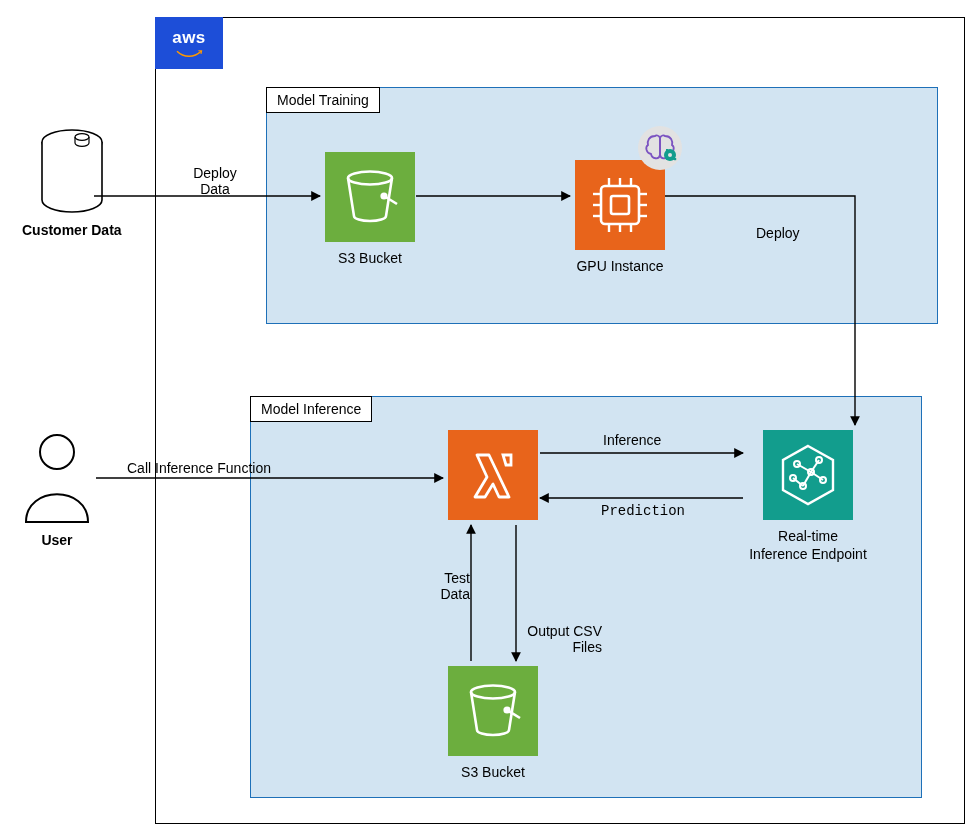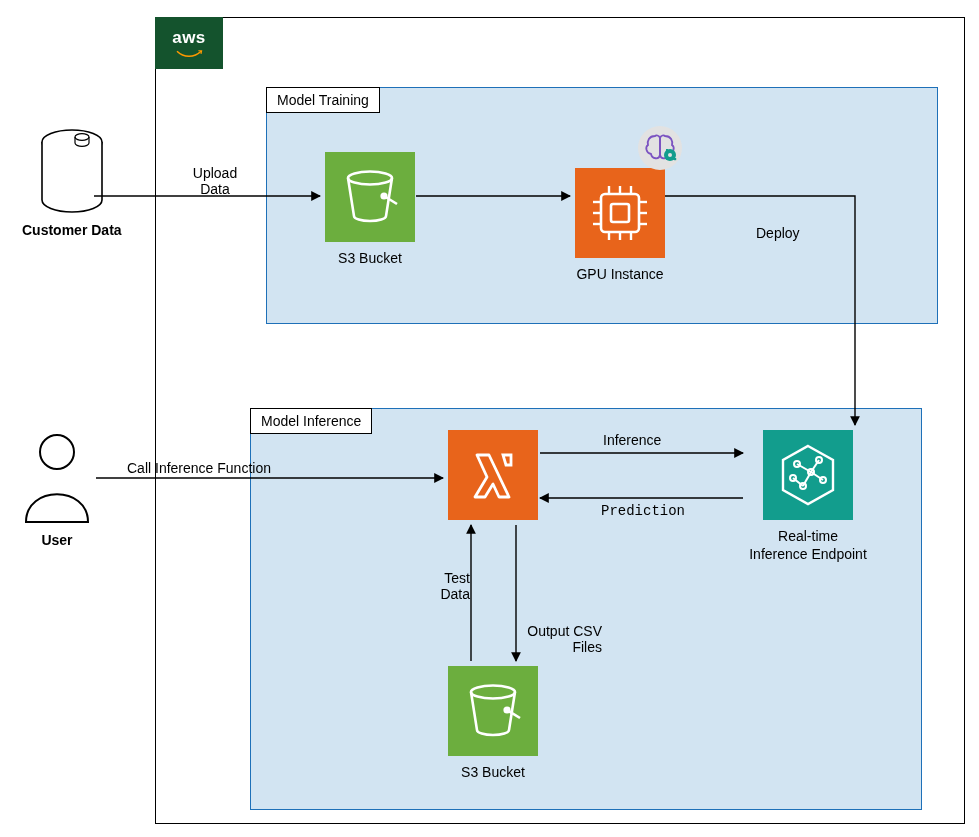--- a/index.html
+++ b/index.html
@@ -1,18 +1,18 @@
 <!DOCTYPE html>
 <html><head>
 <meta charset="utf-8">
 <style>
   html,body{margin:0;padding:0;font-family:Arial,Helvetica,sans-serif;background:#fff;}
   .canvas{position:relative;width:979px;height:837px;}
   .aws-frame{position:absolute;left:155px;top:17px;width:808px;height:805px;border:1.5px solid #000;}
-  .aws-badge{position:absolute;left:155px;top:17px;width:68px;height:52px;background:#14532d;color:#fff;display:flex;align-items:center;justify-content:center;flex-direction:column;font-size:17px;font-weight:bold;letter-spacing:0.5px;}
+  .aws-badge{position:absolute;left:155px;top:17px;width:68px;height:52px;background:#1d4ed8;color:#fff;display:flex;align-items:center;justify-content:center;flex-direction:column;font-size:17px;font-weight:bold;letter-spacing:0.5px;}
   .aws-badge .smile{width:30px;height:8px;margin-top:2px;}
   .group{position:absolute;background:#D2E4F2;border:1px solid #1E70B8;}
   .group-label{position:absolute;top:-1px;left:-1px;background:#fff;border:1px solid #000;padding:4px 10px;font-size:14px;}
   .node{position:absolute;display:flex;flex-direction:column;align-items:center;}
   .icon-box{width:90px;height:90px;display:flex;align-items:center;justify-content:center;}
   .bg-green{background:#6CAE3E;}
   .bg-orange{background:#E8641B;}
   .bg-teal{background:#129D8D;}
   .caption{margin-top:8px;font-size:14px;text-align:center;max-width:120px;line-height:1.25;}
   .ext-label{font-size:14px;text-align:center;margin-top:6px;font-weight:bold;}
@@ -31,21 +31,21 @@
     <svg class="smile" viewBox="0 0 40 12">
       <path d="M2 2 C 12 12, 28 12, 38 2" stroke="#FF9900" stroke-width="2.2" fill="none"></path>
       <path d="M34 1 L39 1 L38 6" stroke="#FF9900" stroke-width="1.6" fill="none"></path>
     </svg>
   </div>
 
   <div class="group" style="left:266px;top:87px;width:670px;height:235px;">
     <div class="group-label">Model Training</div>
   </div>
 
-  <div class="group" style="left:250px;top:408px;width:670px;height:400px;">
+  <div class="group" style="left:250px;top:396px;width:670px;height:400px;">
     <div class="group-label">Model Inference</div>
   </div>
 
   <div class="node" style="left:22px;top:128px;">
     <svg width="72" height="88" viewBox="0 0 72 88">
       <ellipse cx="36" cy="14" rx="30" ry="12" fill="#fff" stroke="#000" stroke-width="1.6"></ellipse>
       <path d="M6 14 L6 72 A30 12 0 0 0 66 72 L66 14" fill="#fff" stroke="#000" stroke-width="1.6"></path>
       <ellipse cx="46" cy="9" rx="7" ry="3.3" fill="none" stroke="#000" stroke-width="1.2"></ellipse>
       <path d="M39 9 L39 15 A7 3.3 0 0 0 53 15 L53 9" fill="none" stroke="#000" stroke-width="1.2"></path>
     </svg>
@@ -65,21 +65,21 @@
       <svg width="62" height="62" viewBox="0 0 62 62">
         <ellipse cx="31" cy="12" rx="22" ry="6.5" fill="none" stroke="#fff" stroke-width="2.6"></ellipse>
         <path d="M9 12 L15 50 A16 5 0 0 0 47 50 L53 12" fill="none" stroke="#fff" stroke-width="2.6"></path>
         <circle cx="45" cy="30" r="3.6" fill="#fff"></circle>
         <line x1="45" y1="30" x2="58" y2="38" stroke="#fff" stroke-width="2.6"></line>
       </svg>
     </div>
     <div class="caption">S3 Bucket</div>
   </div>
 
-  <div class="node" style="left:575px;top:168px;align-items:center;">
+  <div class="node" style="left:575px;top:160px;align-items:center;">
     <div class="icon-box bg-orange">
       <svg width="66" height="66" viewBox="0 0 66 66">
         <rect x="14" y="14" width="38" height="38" rx="4" fill="none" stroke="#fff" stroke-width="2.6"></rect>
         <rect x="24" y="24" width="18" height="18" rx="2" fill="none" stroke="#fff" stroke-width="2.6"></rect>
         <g stroke="#fff" stroke-width="2.4">
           <line x1="22" y1="14" x2="22" y2="6"></line>
             <line x1="33" y1="14" x2="33" y2="6"></line>
             <line x1="44" y1="14" x2="44" y2="6"></line>
           <line x1="22" y1="52" x2="22" y2="60"></line>
             <line x1="33" y1="52" x2="33" y2="60"></line>
@@ -167,21 +167,21 @@
 
     <line x1="540" y1="453" x2="743" y2="453" stroke="#000" stroke-width="1.4" marker-end="url(#arrow)"></line>
 
     <line x1="743" y1="498" x2="540" y2="498" stroke="#000" stroke-width="1.4" marker-end="url(#arrow)"></line>
 
     <line x1="471" y1="661" x2="471" y2="525" stroke="#000" stroke-width="1.4" marker-end="url(#arrow)"></line>
 
     <line x1="516" y1="525" x2="516" y2="661" stroke="#000" stroke-width="1.4" marker-end="url(#arrow)"></line>
   </svg>
 
-  <div class="arrow-label" style="left:185px;top:165px;width:60px;">Upload Data</div>
+  <div class="arrow-label" style="left:185px;top:165px;width:60px;">Deploy Data</div>
   <div class="arrow-label" style="left:756px;top:225px;">Deploy</div>
   <div class="arrow-label" style="left:127px;top:460px;">Call Inference Function</div>
   <div class="arrow-label" style="left:603px;top:432px;">Inference</div>
   <div class="arrow-label" style="left:601px;top:503px;font-family:Liberation Mono, monospace;">Prediction</div>
   <div class="arrow-label" style="left:430px;top:570px;width:40px;text-align:right;">Test Data</div>
   <div class="arrow-label" style="left:522px;top:586px;width:80px;text-align:right;margin-top:37px;">Output CSV Files</div>
 
 </div>
 
 </body></html>

